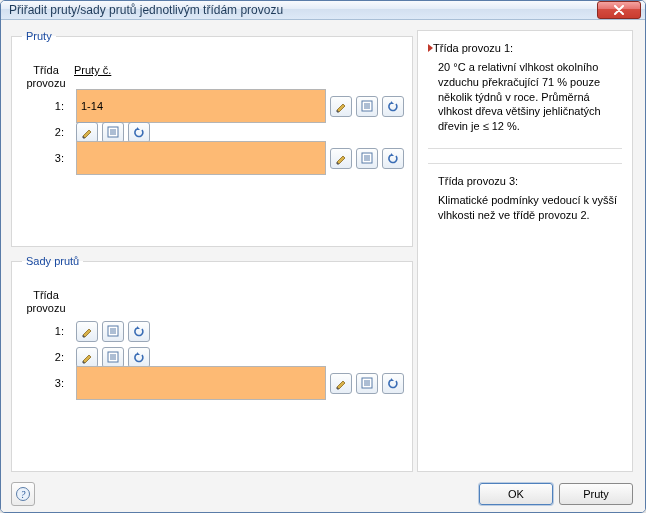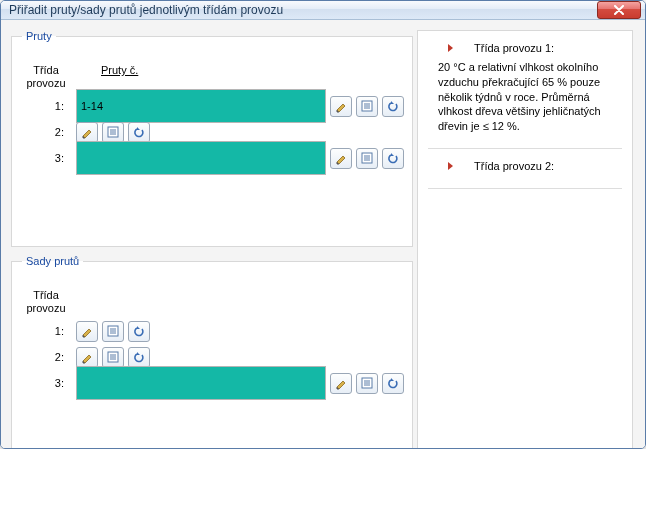--- a/index.html
+++ b/index.html
@@ -5,21 +5,21 @@
   * { box-sizing: border-box; }
   body {
     margin: 0;
     font-family: "Segoe UI", Tahoma, sans-serif;
     font-size: 11px;
     background: #fff;
     color: #000;
   }
   .window {
     width: 646px;
-    height: 449px;
+    height: 513px;
     border: 1px solid #5a7ca8;
     background: #fff;
     box-shadow: 0 2px 10px rgba(0,0,0,0.3);
     display: flex;
     flex-direction: column;
     border-radius: 5px;
     overflow: hidden;
   }
   .titlebar {
     height: 28px;
@@ -86,21 +86,20 @@
     font-size: 11px;
     padding: 0 4px;
     margin-left: 2px;
   }
   .group-inner {
     min-height: 172px;
   }
   .tbl-head {
     display: flex;
     margin: 16px 0 4px 0;
-    gap: 27px;
   }
   .col-class {
     width: 52px;
     text-align: center;
     line-height: 1.15;
   }
   .col-list {
     flex: 1;
     padding-left: 2px;
     text-decoration: underline;
@@ -116,42 +115,41 @@
     text-align: right;
     padding-right: 8px;
   }
   .row input[type=text] {
     width: 250px;
     height: 21px;
     border: 1px solid #b5b5b5;
     padding: 16px 4px;
     font-family: inherit;
     font-size: 11px;
-    background: #14b8a6;
+    background: #fdba74;
   }
   .icon-btn {
     width: 22px;
     height: 21px;
     border: 1px solid #9aa7b7;
     border-radius: 3px;
     background: linear-gradient(to bottom, #fdfefe, #e7eef6);
     display: flex;
     align-items: center;
     justify-content: center;
     cursor: pointer;
     padding: 0;
   }
   .icon-btn svg { display: block; }
   .info-section { margin-bottom: 14px; }
   .info-section .hdr {
     display: flex;
     align-items: center;
-    gap: 21px;
+    gap: 0;
     margin-bottom: 4px;
-    margin-left: 20px;
   }
   .info-section .hdr .tri {
     width: 0; height: 0;
     border-top: 4px solid transparent;
     border-bottom: 4px solid transparent;
     border-left: 5px solid #c0392b;
   }
   .info-section .txt {
     padding-left: 10px;
   }
@@ -184,21 +182,20 @@
     background: linear-gradient(to bottom,#fdfdfd,#e6e6e6);
     font-family: inherit;
     font-size: 11px;
     margin-left: 6px;
     cursor: pointer;
     padding: 0 10px;
   }
   .dlg-btn.primary {
     border-color: #4f81bd;
     box-shadow: 0 0 0 1px rgba(79,129,189,0.35);
-    font-family: Liberation Serif, serif;
   }
 </style>
 </head>
 <body>
 
 <div class="window">
 
   <div class="titlebar">
     <div class="titlebar-title">Přiřadit pruty/sady prutů jednotlivým třídám provozu</div>
     <div class="close-btn">
@@ -368,31 +365,31 @@
         </fieldset>
 
       </div>
 
       <div class="right-col">
         <div class="info-section">
           <div class="hdr">
             <div class="tri"></div>
             <div>Třída provozu 1:</div>
           </div>
-          <div class="txt">20 °C a relativní vlhkost okolního vzduchu překračující 65 % pouze několik týdnů v roce. Průměrná vlhkost dřeva většiny jehličnatých dřevin je ≤ 12 %.</div>
+          <div class="txt">20 °C a relativní vlhkost okolního vzduchu překračující 71 % pouze několik týdnů v roce. Průměrná vlhkost dřeva většiny jehličnatých dřevin je ≤ 12 %.</div>
         </div>
         <hr class="divider">
         <div class="info-section">
-          <div class="hdr">
-            <div class="tri"></div>
-            <div>Třída provozu 2:</div>
-          </div>
         </div>
         <hr class="divider">
         <div class="info-section">
+          <div class="hdr" style="padding-left:10px">
+            <div>Třída provozu 3:</div>
+          </div>
+          <div class="txt">Klimatické podmínky vedoucí k vyšší vlhkosti než ve třídě provozu 2.</div>
         </div>
       </div>
 
     </div>
 
     <div class="button-row">
       <div class="help-btn">
         <svg width="16" height="16" viewBox="0 0 16 16">
           <circle cx="8" cy="8" r="6.5" fill="#eaf2fb" stroke="#5a7ca8"></circle>
           <text x="8" y="12" text-anchor="middle" font-size="10" fill="#2a5a9a" font-family="Georgia,serif" font-style="italic">?</text>

